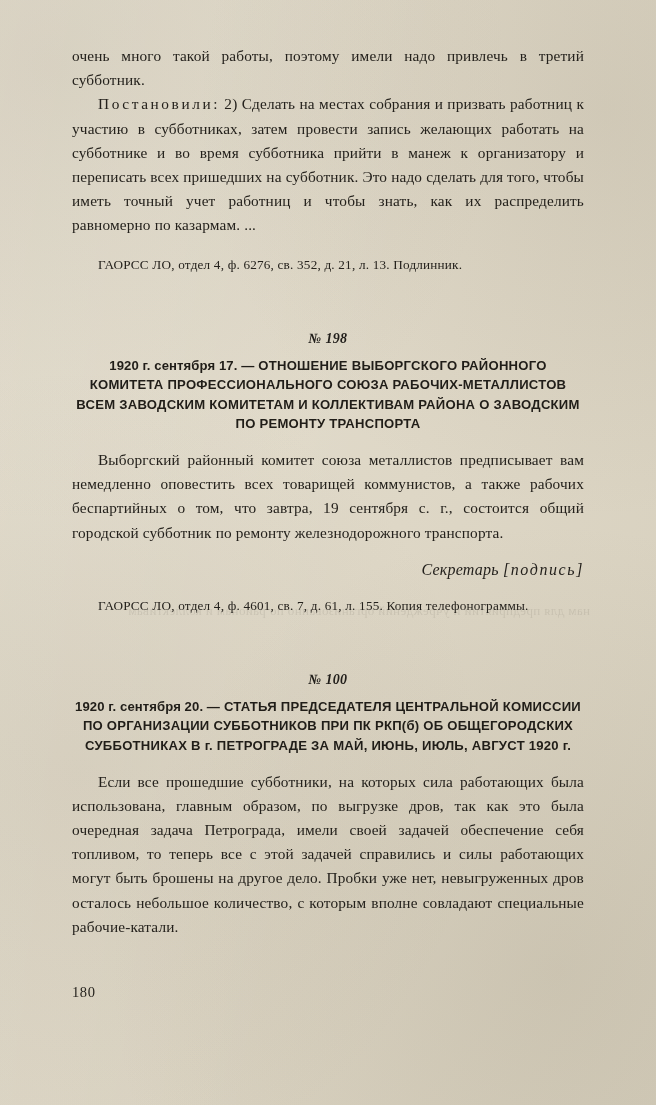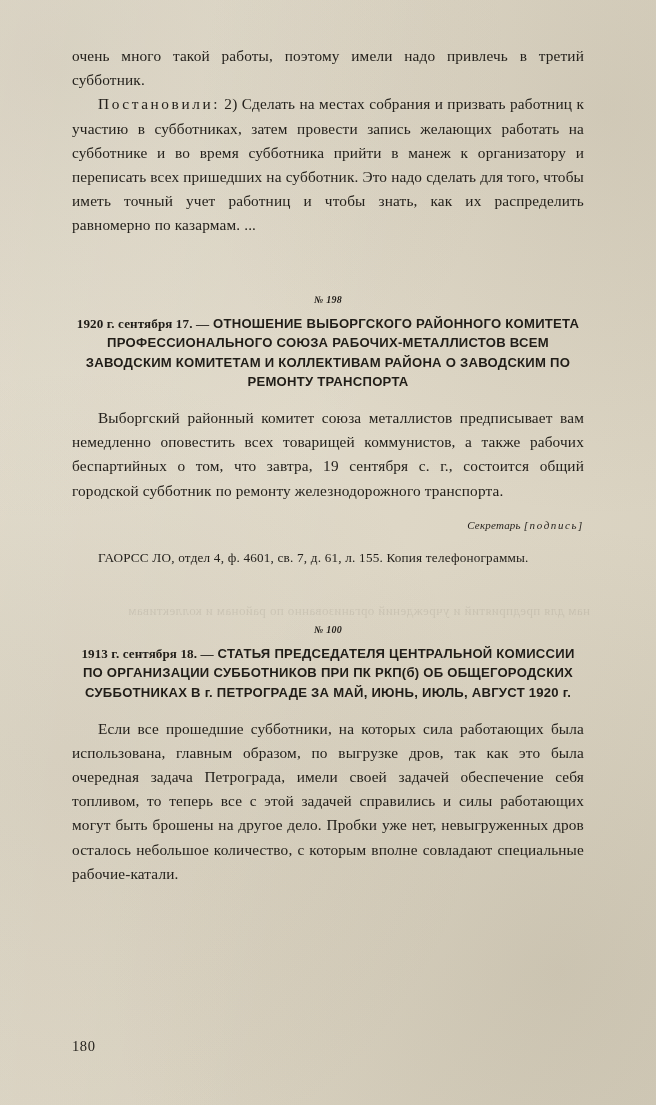--- a/index.html
+++ b/index.html
@@ -77,89 +77,89 @@
     font-size: 13.2px;
     line-height: 21px;
     text-align: justify;
     text-indent: 26px;
     margin-top: 16px;
     letter-spacing: 0.2px;
   }
   .doc-num {
     text-align: center;
     font-style: italic;
-    font-size: 10px;
+    font-size: 14px;
     font-weight: bold;
     margin-top: 30px;
     margin-bottom: 9px;
     letter-spacing: 0.3px;
   }
   .doc-title {
     font-family: "Liberation Sans", sans-serif;
     font-weight: bold;
     font-size: 13.1px;
     line-height: 19.6px;
     text-align: center;
     letter-spacing: 0.25px;
     color: #201d18;
     margin-bottom: 14px;
   }
   .doc-title .lead {
     letter-spacing: 0.1px;
-    font-family: Liberation Serif, serif;
   }
   .sign {
     text-align: right;
     font-style: italic;
-    font-size: 11px;
+    font-size: 16px;
     margin-top: 16px;
     letter-spacing: 0.2px;
   }
   .sign .brack { font-style: italic; letter-spacing: 1.6px; }
   .gap-lg { height: 26px; }
   .folio {
     position: absolute;
     left: 72px;
-    top: 1038px;
+    top: 984px;
     font-size: 14.5px;
     letter-spacing: 0.6px;
     color: #26231e;
   }
 </style>
 </head>
 <body>
 
 <div class="page">
 
   <div class="bleed">нам для предприятий и учреждений организованно по районам и коллективам</div>
 
   <div class="content">
 
     <p class="body-par no-indent">очень много такой работы, поэтому имели надо привлечь в третий субботник.</p>
 
     <p class="body-par"><span class="sp">Постановили:</span><span> 2) Сделать на местах собрания и призвать работниц к участию в субботниках, затем провести запись желающих работать на субботнике и во время субботника прийти в манеж к организатору и переписать всех пришедших на субботник. Это надо сделать для того, чтобы иметь точный учет работниц и чтобы знать, как их распределить равномерно по казармам. ...</span></p>
 
+    <p class="src">ГАОРСС ЛО, отдел 4, ф. 6276, св. 352, д. 21, л. 13. Подлинник.</p>
 
     <div class="gap-lg"></div>
 
     <div class="doc-num">№ 198</div>
 
     <div class="doc-title"><span class="lead">1920 г. сентября 17. —</span> <span>ОТНОШЕНИЕ ВЫБОРГСКОГО РАЙОННОГО КОМИТЕТА ПРОФЕССИОНАЛЬНОГО СОЮЗА РАБОЧИХ-МЕТАЛЛИСТОВ ВСЕМ ЗАВОДСКИМ КОМИТЕТАМ И КОЛЛЕКТИВАМ РАЙОНА О ЗАВОДСКИМ ПО РЕМОНТУ ТРАНСПОРТА</span></div>
 
     <p class="body-par">Выборгский районный комитет союза металлистов предписывает вам немедленно оповестить всех товарищей коммунистов, а также рабочих беспартийных о том, что завтра, 19 сентября с. г., состоится общий городской субботник по ремонту железнодорожного транспорта.</p>
 
     <div class="sign"><span>Секретарь</span> <span class="brack">[подпись]</span></div>
 
     <p class="src">ГАОРСС ЛО, отдел 4, ф. 4601, св. 7, д. 61, л. 155. Копия телефонограммы.</p>
 
     <div class="gap-lg"></div>
 
     <div class="doc-num">№ 100</div>
 
-    <div class="doc-title"><span class="lead">1913 г. сентября 18. —</span> <span>СТАТЬЯ ПРЕДСЕДАТЕЛЯ ЦЕНТРАЛЬНОЙ КОМИССИИ ПО ОРГАНИЗАЦИИ СУББОТНИКОВ ПРИ ПК РКП(б) ОБ ОБЩЕГОРОДСКИХ СУББОТНИКАХ В г. ПЕТРОГРАДЕ ЗА МАЙ, ИЮНЬ, ИЮЛЬ, АВГУСТ 1920 г.</span></div>
+    <div class="doc-title"><span class="lead">1920 г. сентября 20. —</span> <span>СТАТЬЯ ПРЕДСЕДАТЕЛЯ ЦЕНТРАЛЬНОЙ КОМИССИИ ПО ОРГАНИЗАЦИИ СУББОТНИКОВ ПРИ ПК РКП(б) ОБ ОБЩЕГОРОДСКИХ СУББОТНИКАХ В г. ПЕТРОГРАДЕ ЗА МАЙ, ИЮНЬ, ИЮЛЬ, АВГУСТ 1920 г.</span></div>
 
     <p class="body-par">Если все прошедшие субботники, на которых сила работающих была использована, главным образом, по выгрузке дров, так как это была очередная задача Петрограда, имели своей задачей обеспечение себя топливом, то теперь все с этой задачей справились и силы работающих могут быть брошены на другое дело. Пробки уже нет, невыгруженных дров осталось небольшое количество, с которым вполне совладают специальные рабочие-катали.</p>
 
   </div>
 
   <div class="folio">180</div>
 
 </div>
 
 </body></html>

